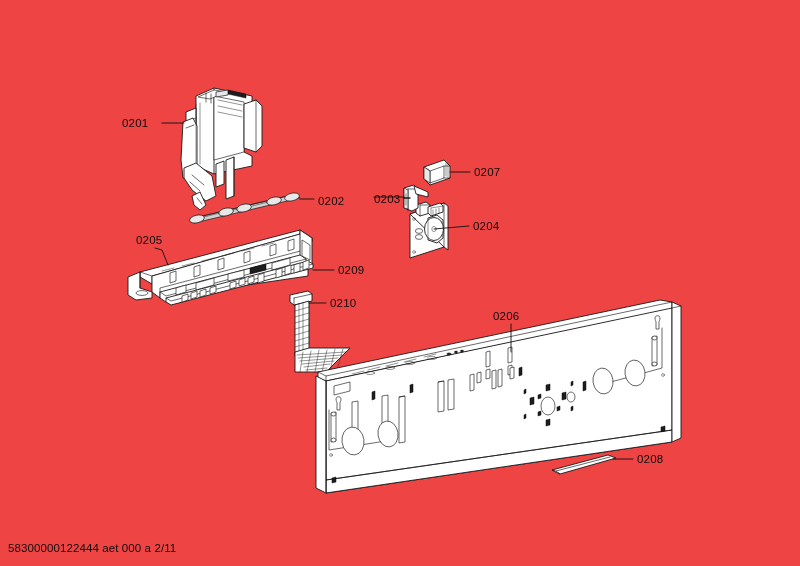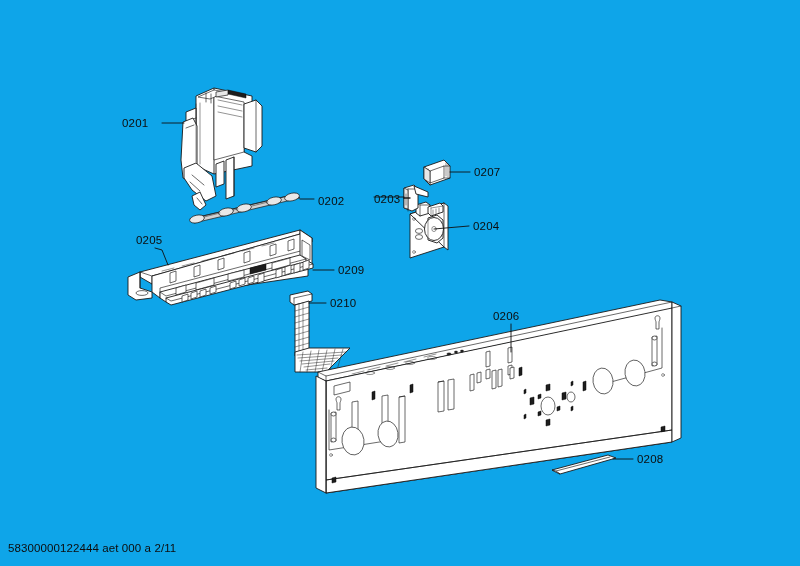--- a/index.html
+++ b/index.html
@@ -8,21 +8,21 @@
     padding: 0;
     background: #ffffff;
   }
   body {
     font-family: "Liberation Sans", sans-serif;
   }
   #page {
     position: relative;
     width: 800px;
     height: 566px;
-    background: #0ea5e9;
+    background: #ef4444;
     overflow: hidden;
   }
   #diagram-svg {
     position: absolute;
     left: 0;
     top: 0;
     width: 800px;
     height: 566px;
   }
   .label-text {

